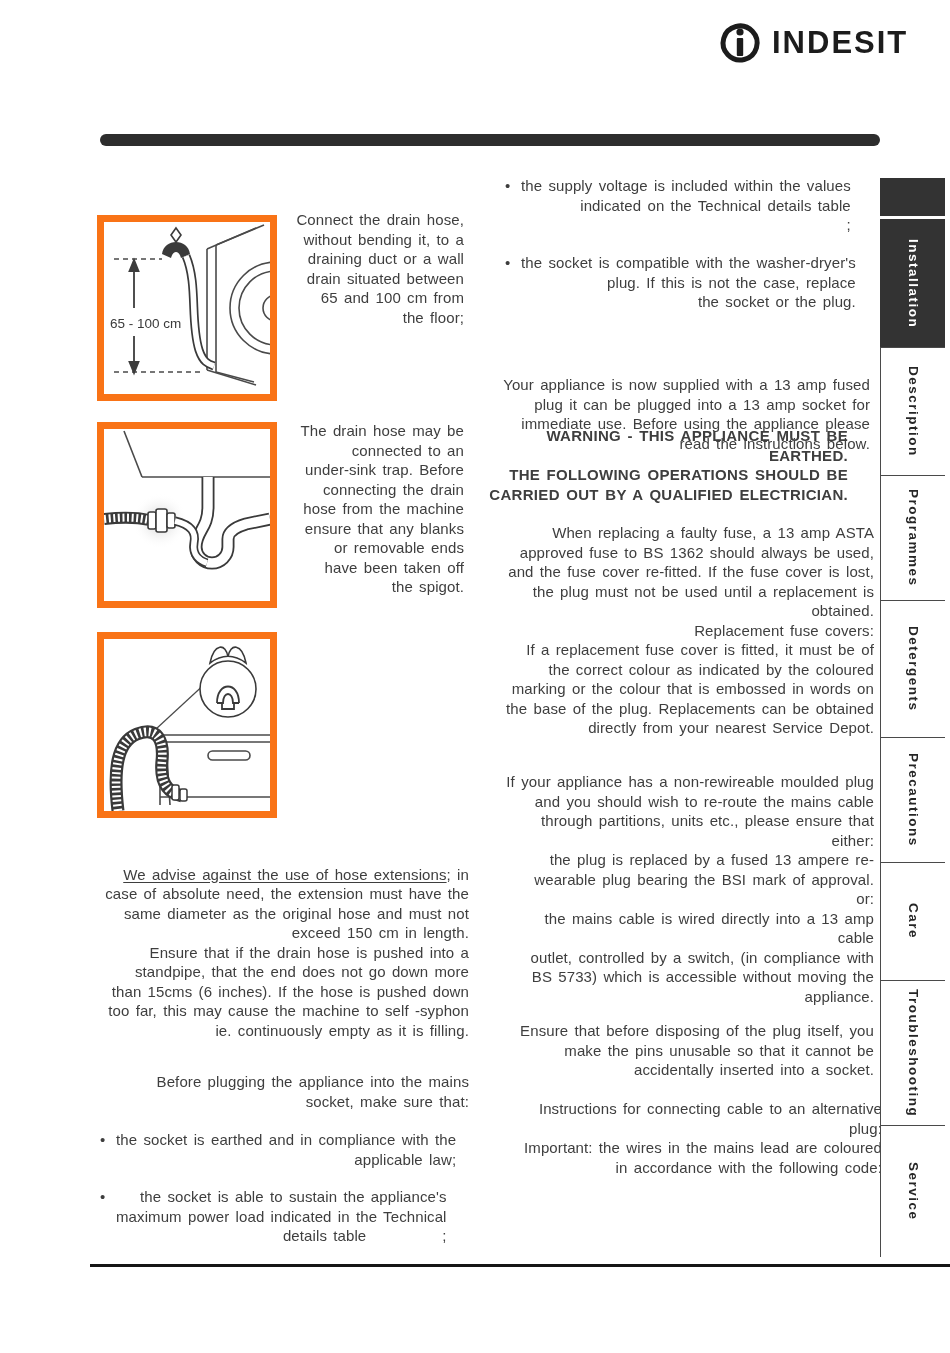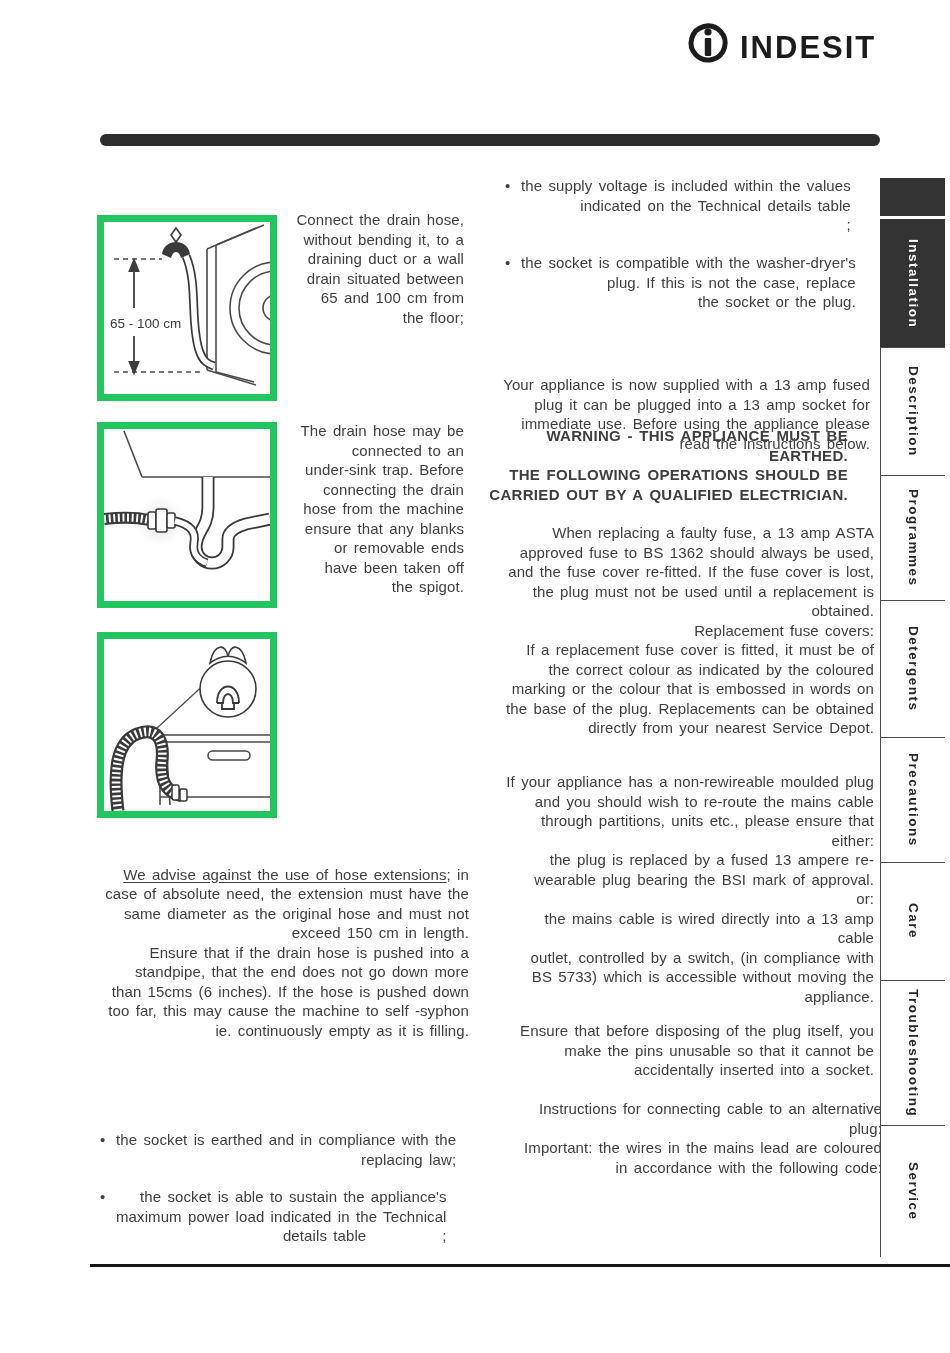--- a/index.html
+++ b/index.html
@@ -1,30 +1,30 @@
 <!DOCTYPE html>
 <html><head>
 <meta charset="utf-8">
 <style>
   html,body{margin:0;padding:0;background:#fff;}
   .page{position:relative;width:950px;height:1353px;background:#ffffff;overflow:hidden;
         font-family:"Liberation Sans","DejaVu Sans",sans-serif;color:#3e3e3e;}
   
-  .logo{position:absolute;left:686px;top:20px;display:flex;align-items:flex-end;gap:10px;}
+  .logo{position:absolute;left:718px;top:20px;display:flex;align-items:center;gap:10px;}
   .logo-mark{width:44px;height:46px;}
   .logo-text{font-size:31px;font-weight:bold;letter-spacing:2px;color:#1c1c1c;
              transform:scaleY(1.02);}
   .top-rule{position:absolute;left:100px;top:134px;width:780px;height:12px;
             background:#2d2d2d;border-radius:6px;}
   .bottom-rule{position:absolute;left:90px;top:1264px;width:860px;height:3px;background:#161616;}
   
   .txt{font-size:15px;line-height:19.5px;letter-spacing:.1px;word-spacing:2px;
        white-space:pre-line;color:#3e3e3e;text-align:right;}
   .abs{position:absolute;}
-  .figbox{position:absolute;left:97px;width:166px;height:172px;border:7px solid #22c55e;
+  .figbox{position:absolute;left:97px;width:166px;height:172px;border:7px solid #f97316;
           background:#fff;}
   .figcap{position:absolute;left:292px;width:172px;}
   .advice{left:97px;top:845px;width:372px;}
   .advice .u{text-decoration:underline;text-underline-offset:2px;}
   .indent1{display:inline-block;width:13px;}
   .bullet-row{display:flex;}
   .bullet-row .dot{width:16px;flex:0 0 16px;font-size:15px;line-height:19.5px;}
   .suffix-line{padding-left:86px;}
   .gap-inline{display:inline-block;width:76px;}
   
@@ -173,25 +173,27 @@
 case of absolute need, the extension must have the
 same diameter as the original hose and must not
 exceed 150 cm in length.</span>
     <span>Ensure that if the drain hose is pushed into a
 standpipe, that the end does not go down more
 than 15cms (6 inches). If the hose is pushed down
 too far, this may cause the machine to self -syphon
 ie. continuously empty as it is filling.</span>
   </div>
 
+  <div class="abs txt" style="left:97px;top:1072px;width:372px;">Before plugging the appliance into the mains
+socket, make sure that:</div>
 
   <div class="abs bullet-row" style="left:100px;top:1130px;width:372px;">
     <span class="dot">•</span>
     <span class="txt">the socket is earthed and in compliance with the
-replacing law;</span>
+applicable law;</span>
   </div>
 
   <div class="abs bullet-row" style="left:100px;top:1187px;width:380px;">
     <span class="dot">•</span>
     <span class="txt"><span>the socket is able to sustain the appliance's
 maximum power load indicated in the Technical
 details table</span><span class="gap-inline"></span><span>;</span></span>
   </div>
 
   <div class="abs bullet-row" style="left:505px;top:176px;width:368px;">

